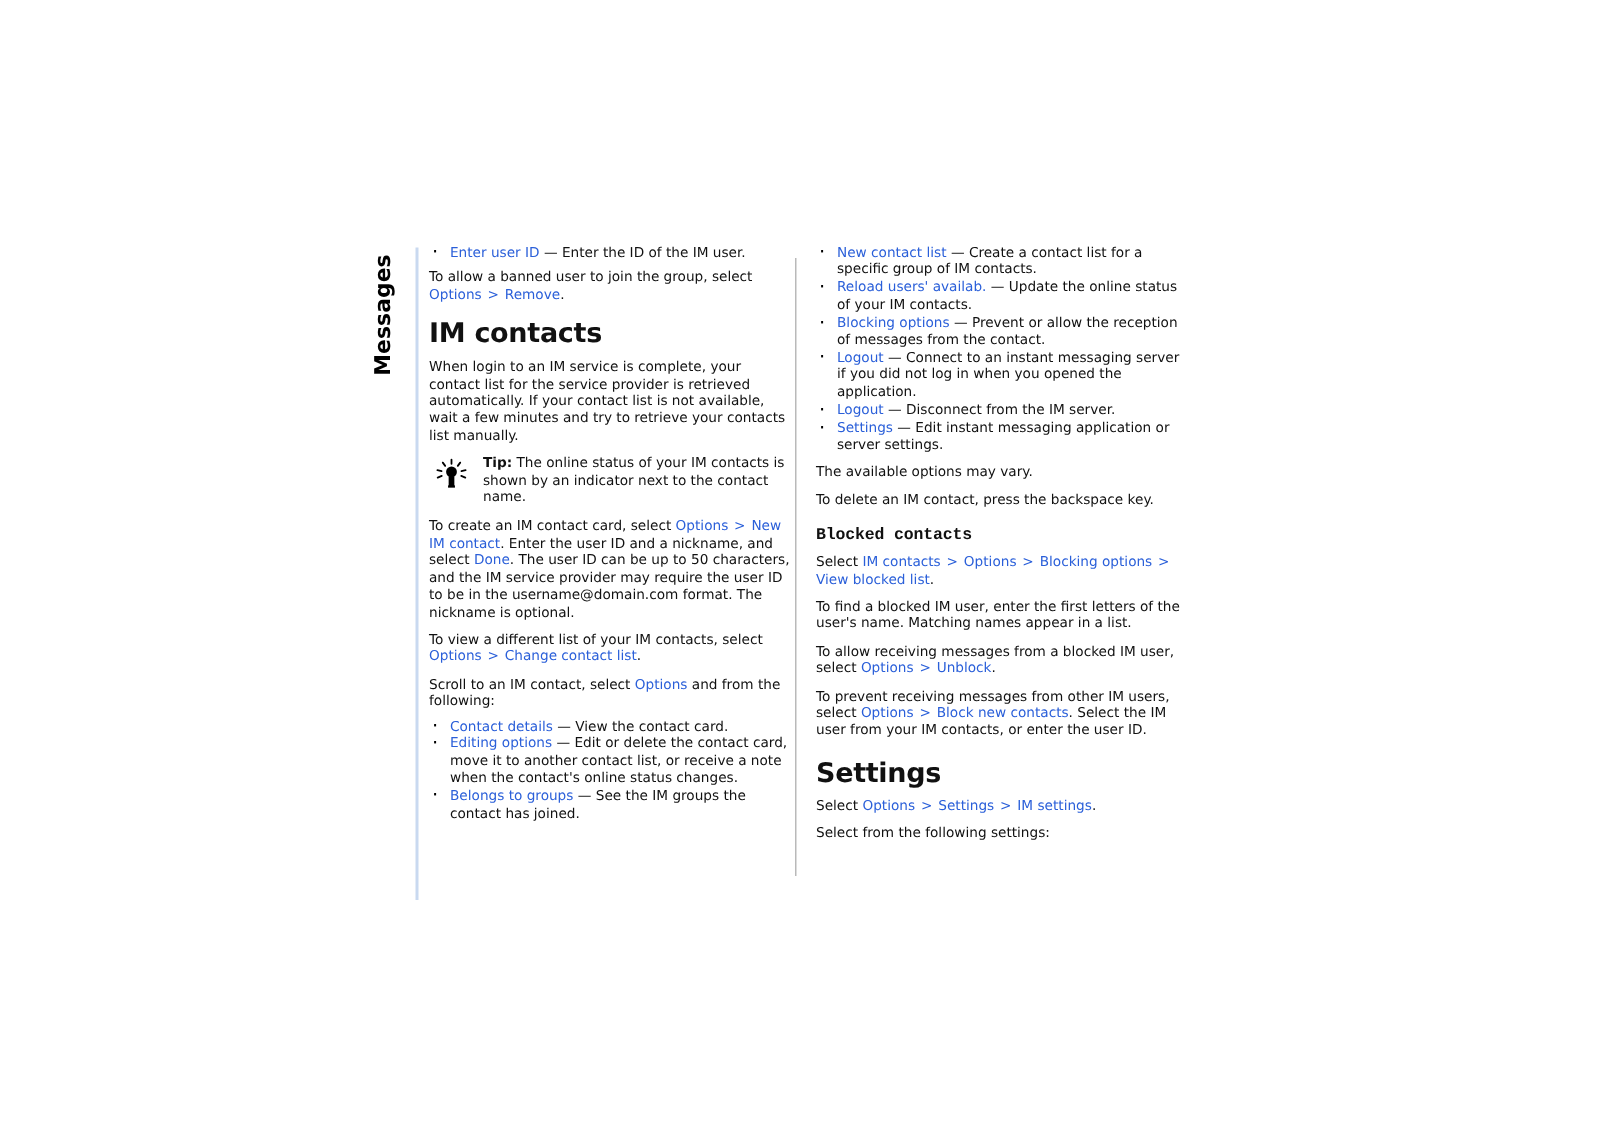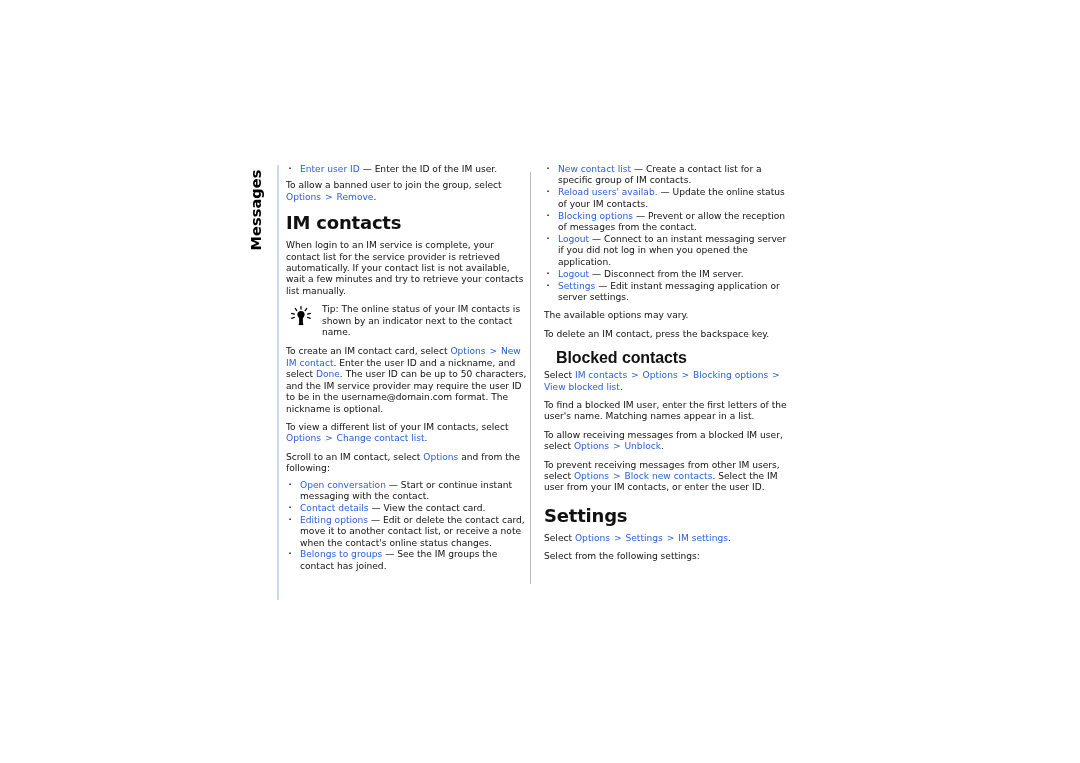--- a/index.html
+++ b/index.html
@@ -79,26 +79,26 @@
   h1.head {
     margin: 12px 0 7px 0;
     font-size: 18px;
     line-height: 20px;
     font-weight: bold;
     letter-spacing: -0.2px;
     font-family: "DejaVu Sans", sans-serif;
   }
   h1.head.first { margin-top: 10px; }
   h2.subhead {
-    margin: 11px 0 6px 12px;
-    font-size: 16px;
+    margin: 11px 0 6px 0;
+    font-size: 11px;
     line-height: 13px;
     font-weight: bold;
     letter-spacing: -0.1px;
-    font-family: Liberation Sans, sans-serif;
+    font-family: Liberation Mono, monospace;
   }
 
   
   ul.bullets {
     margin: 0 0 7px 0;
     padding: 0;
     list-style: none;
   }
   ul.bullets.tight { margin-bottom: 5px; }
   ul.bullets > li {
@@ -134,21 +134,21 @@
     min-height: 26px;
   }
   .tip .tip-icon {
     position: absolute;
     left: 0px;
     top: 1px;
     width: 30px;
     height: 22px;
   }
   .tip .tip-body { display: block; }
-  .tip b { font-weight: normal; }
+  .tip b { font-weight: bold; }
 </style>
 </head>
 <body>
 
 <div id="page">
 
   <div id="chapter-tab">
     <div class="rot">Messages</div>
   </div>
 
@@ -187,21 +187,20 @@
       <span class="tip-body"><b>Tip:</b><span> The online status of your IM contacts is shown by an indicator next to the contact name.</span></span>
     </div>
 
     <p class="para"><span>To create an IM contact card, select </span><span class="ui">Options</span> <span class="sep">&gt;</span> <span class="ui">New IM contact</span><span>. Enter the user ID and a nickname, and select </span><span class="ui">Done</span><span>. The user ID can be up to 50 characters, and the IM service provider may require the user ID to be in the username@domain.com format. The nickname is optional.</span></p>
 
     <p class="para"><span>To view a different list of your IM contacts, select </span><span class="ui">Options</span> <span class="sep">&gt;</span> <span class="ui">Change contact list</span><span>.</span></p>
 
     <p class="para tight"><span>Scroll to an IM contact, select </span><span class="ui">Options</span><span> and from the following:</span></p>
 
     <ul class="bullets">
-      <li><span class="ui">Open conversation</span> <span class="mdash">—</span> <span>Start or continue instant messaging with the contact.</span></li>
       <li><span class="ui">Contact details</span> <span class="mdash">—</span> <span>View the contact card.</span></li>
       <li><span class="ui">Editing options</span> <span class="mdash">—</span> <span>Edit or delete the contact card, move it to another contact list, or receive a note when the contact's online status changes.</span></li>
       <li><span class="ui">Belongs to groups</span> <span class="mdash">—</span> <span>See the IM groups the contact has joined.</span></li>
     </ul>
 
   </div>
 
   <div class="column" id="col-right">
 
     <ul class="bullets">

